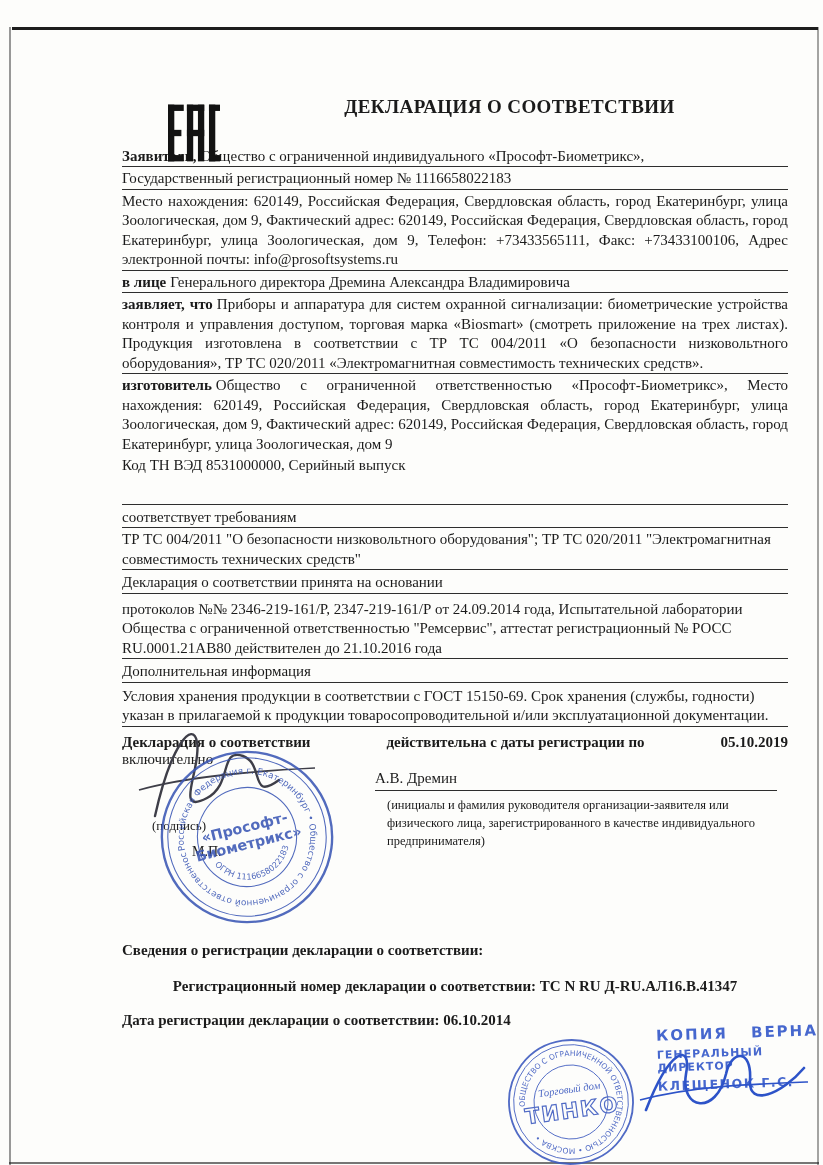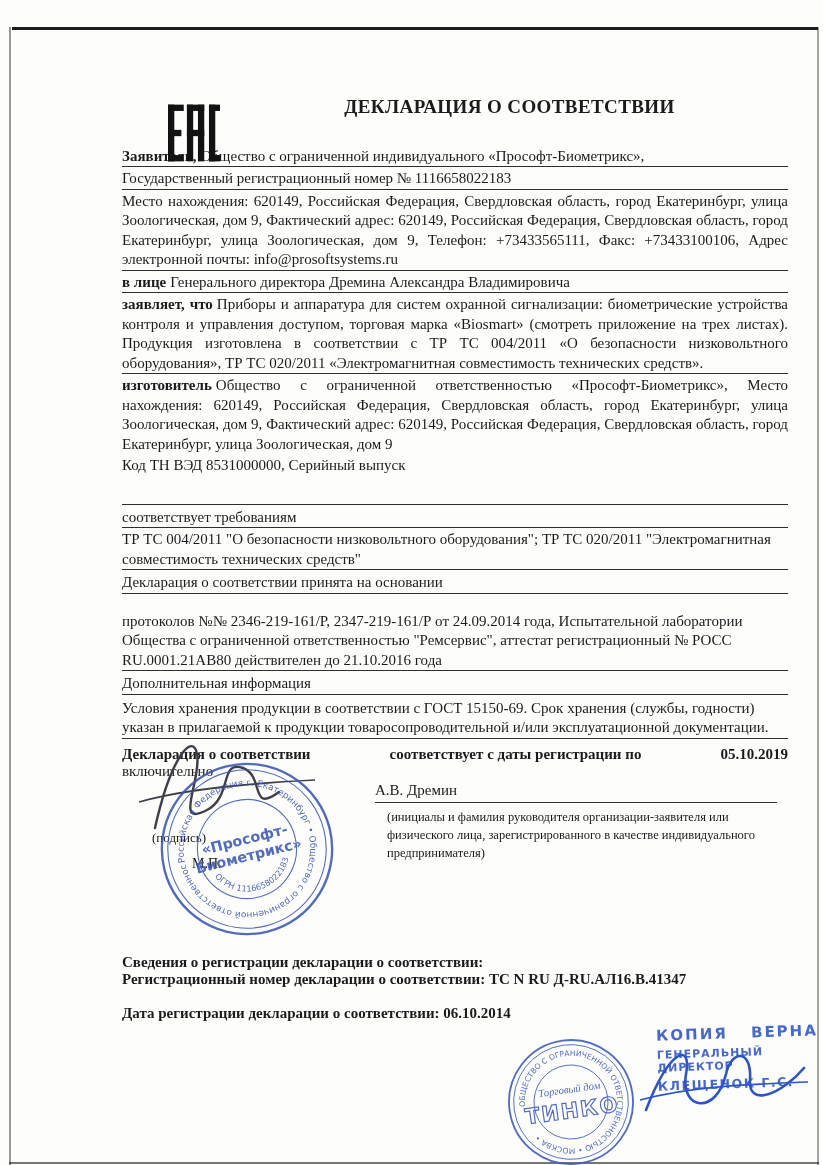--- a/index.html
+++ b/index.html
@@ -35,21 +35,21 @@
   .sign-label{position:absolute;left:30px;top:50px;font-size:13px;}
   .mp-label{position:absolute;left:22px;top:76px;font-size:14px;margin-left:48px;}
   .stamp-prosoft{position:absolute;left:26px;top:-30px;width:198px;height:198px;
     transform:rotate(-14deg);opacity:.88;}
   .sig-right{position:absolute;left:253px;top:2px;width:402px;}
   .sig-name{font-size:15px;}
   .sig-line{border-bottom:1.3px solid #2e2e2e;margin-top:3px;}
   .sig-caption{font-size:12.5px;line-height:1.45;margin-top:5px;padding:0 12px;}
 
   .reg-heading{font-weight:bold;font-size:15px;margin-top:24px;}
-  .reg-number{font-weight:bold;font-size:15px;}
+  .reg-number{font-weight:bold;font-size:15px;margin-top:19px;text-align:center;}
   .reg-date{font-weight:bold;font-size:15px;margin-top:17px;}
 
   .stamp-tinko{position:absolute;left:497px;top:1028px;width:148px;height:148px;
     transform:rotate(-8deg);opacity:.9;}
   .copy-stamp{position:absolute;left:657px;top:1024px;width:160px;
     color:#2d53c8;font-family:"DejaVu Sans",sans-serif;
     transform:rotate(-2deg);opacity:.88;}
   .cs-l1{font-weight:bold;font-size:15px;letter-spacing:2px;word-spacing:16px;white-space:nowrap;}
   .cs-l2{font-size:11px;letter-spacing:1px;margin-top:4px;font-weight:bold;}
   .cs-l3{font-size:12.5px;font-weight:bold;letter-spacing:1.5px;margin-top:4px;white-space:nowrap;}
@@ -102,28 +102,28 @@
 
   <div class="sec just">
     <b class="lead">изготовитель</b><span>Общество с ограниченной ответственностью «Прософт-Биометрикс», Место нахождения: 620149, Российская Федерация, Свердловская область, город Екатеринбург, улица Зоологическая, дом 9, Фактический адрес: 620149, Российская Федерация, Свердловская область, город Екатеринбург, улица Зоологическая, дом 9</span>
   </div>
   <div class="sec u pad-b">Код ТН ВЭД 8531000000, Серийный выпуск</div>
 
   <div class="heading u">соответствует требованиям</div>
   <div class="sec u">ТР ТС 004/2011 "О безопасности низковольтного оборудования"; ТР ТС 020/2011 "Электромагнитная совместимость технических средств"</div>
 
   <div class="heading u">Декларация о соответствии принята на основании</div>
-  <div class="sec u" style="margin-top:18px">протоколов №№ 2346-219-161/Р, 2347-219-161/Р  от 24.09.2014 года, Испытательной лаборатории Общества с ограниченной ответственностью "Ремсервис", аттестат регистрационный № РОСС RU.0001.21АВ80 действителен до 21.10.2016 года</div>
+  <div class="sec u" style="margin-top:6px">протоколов №№ 2346-219-161/Р, 2347-219-161/Р  от 24.09.2014 года, Испытательной лаборатории Общества с ограниченной ответственностью "Ремсервис", аттестат регистрационный № РОСС RU.0001.21АВ80 действителен до 21.10.2016 года</div>
 
   <div class="heading u">Дополнительная информация</div>
   <div class="sec u" style="margin-top:4px">Условия хранения продукции в соответствии с ГОСТ 15150-69. Срок хранения (службы, годности) указан в прилагаемой к продукции товаросопроводительной и/или эксплуатационной документации.</div>
 
   <div class="validity">
     <span>Декларация о соответствии</span>
-    <span>соответствует с даты регистрации по</span>
+    <span>действительна с даты регистрации по</span>
     <span>05.10.2019</span>
   </div>
   <div class="validity-tail">включительно</div>
 
   <div class="sig-area">
 
     <svg class="flourish" viewBox="0 0 195 118">
       <path d="M28 100 C 44 28, 66 4, 70 26 C 75 52, 46 100, 80 82 C 106 68, 92 32, 116 40 C 138 48, 122 86, 152 64" stroke="#3e3e48" stroke-width="2.4" fill="none" stroke-linecap="round"></path>
       <path d="M12 74 C 62 60, 128 55, 188 52" stroke="#3e3e48" stroke-width="1.7" fill="none"></path>
     </svg>

